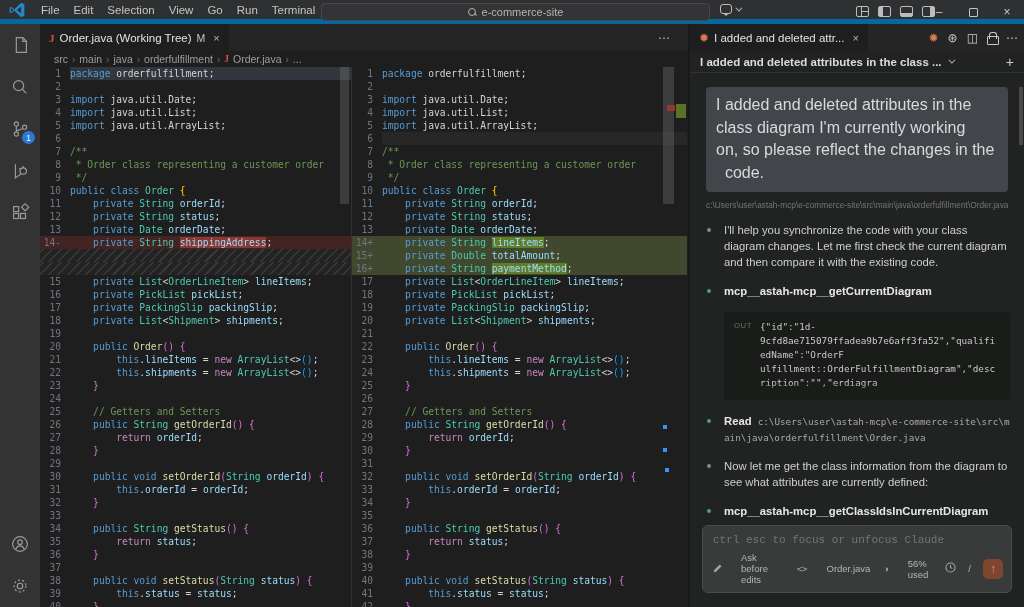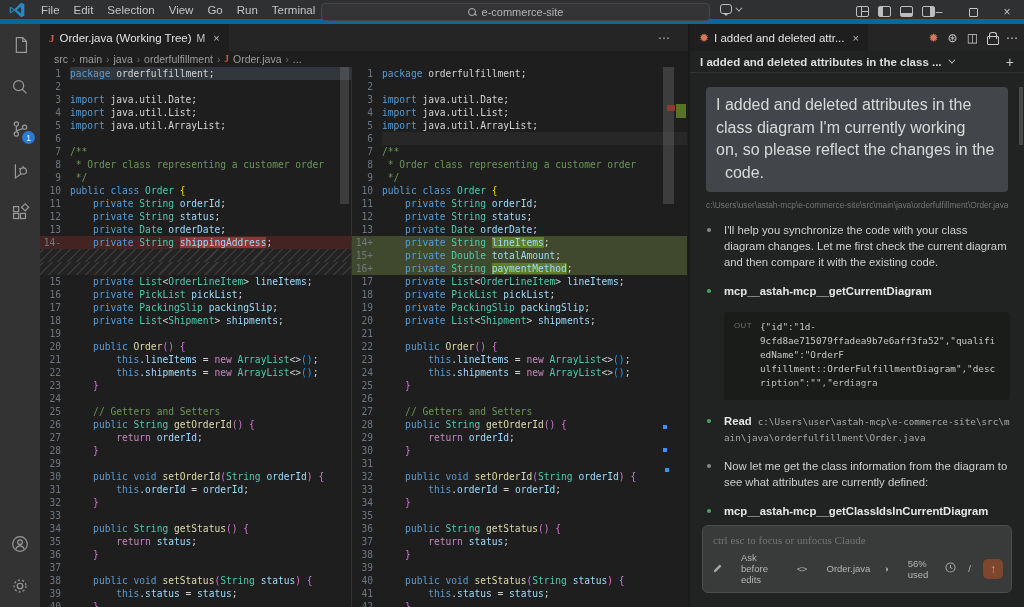--- a/index.html
+++ b/index.html
@@ -93,21 +93,21 @@
   .tool-name{font-weight:bold;color:#e6e6e6;}
   .read-label{font-weight:bold;color:#e6e6e6;margin-right:6px;}
   .read-path{font-family:"DejaVu Sans Mono",monospace;font-size:9.3px;color:#a9a9a9;word-break:break-all;}
   .io{position:relative;margin:0 0 13px 20px;background:#1a1c1a;border-radius:4px;padding:8px 10px 10px 36px;}
   .io .lbl{position:absolute;left:10px;top:9px;font-size:7.8px;color:#6f6f6f;letter-spacing:.5px;}
   .io pre{margin:0;font-family:"DejaVu Sans Mono",monospace;font-size:9.3px;line-height:1.5;color:#c9c9c9;white-space:pre-wrap;word-break:break-all;}
   .io.fade::after{content:'';position:absolute;left:0;right:0;bottom:0;height:18px;background:linear-gradient(rgba(26,28,26,0),#1a1c1a);border-radius:0 0 4px 4px;}
   .thread-sb{position:absolute;right:1px;top:14px;width:4px;height:58px;background:#4a4a4a;}
   .chat-inputbox{margin:4px 12px 14px 12px;background:#383b39;border:1px solid #4a4d4b;border-radius:6px;flex:0 0 auto;}
   .chat-inputbox input{width:100%;background:transparent;border:none;outline:none;color:#9a9a9a;font-size:11px;
-    font-family:Liberation Serif, serif;padding:8px 10px 2px 10px;}
+    font-family:Liberation Mono, monospace;padding:8px 10px 2px 10px;}
   .input-toolbar{display:flex;align-items:center;padding:4px 8px 7px 10px;gap:5px;color:#b5b5b5;font-size:9.5px;}
   .itb-group{display:flex;align-items:center;gap:19px;margin-right:8px;}
   .itb-icon{color:#a5a5a5;font-size:9px;}
   .mono-icon{font-family:"DejaVu Sans Mono",monospace;}
   .itb-right{margin-left:auto;display:flex;align-items:center;gap:12px;}
   .send-btn{width:20px;height:20px;border-radius:5px;background:#7e452f;color:#f0936a;display:flex;align-items:center;justify-content:center;font-size:12px;}
   .pencil svg{display:block;}
 </style>
 </head>
 <body>

